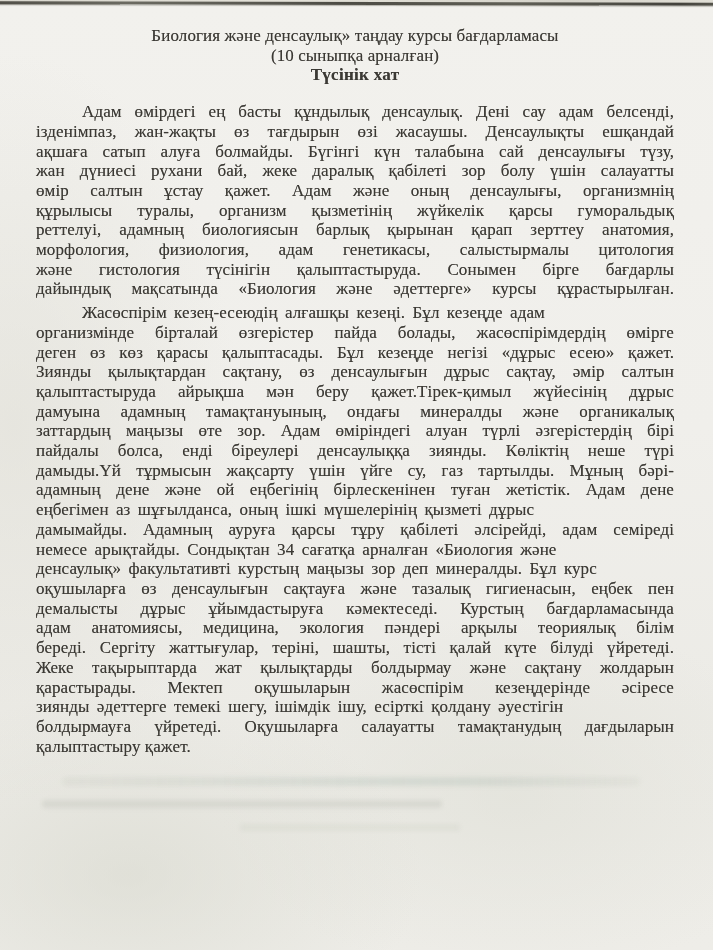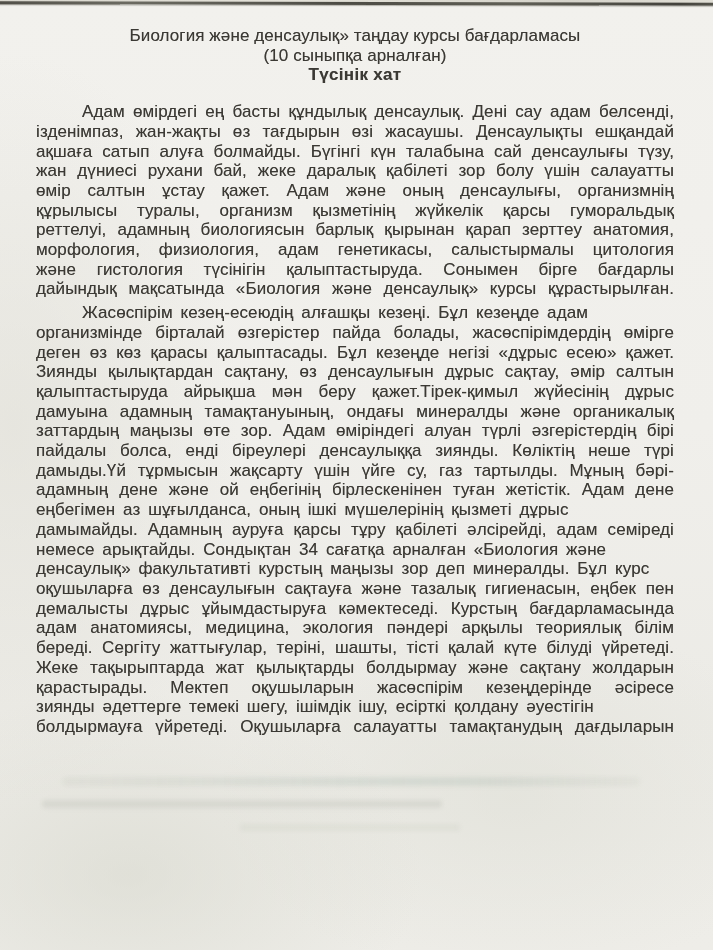--- a/index.html
+++ b/index.html
@@ -5,21 +5,21 @@
   html, body {
     margin: 0;
     padding: 0;
     background: #e9e8e2;
   }
   .scan {
     position: relative;
     width: 713px;
     height: 950px;
     overflow: hidden;
-    font-family: Liberation Sans, sans-serif;
+    font-family: Liberation Serif, serif;
     background:
       radial-gradient(ellipse 420px 260px at 18% 92%, rgba(213,214,203,0.55), rgba(213,214,203,0) 70%),
       radial-gradient(ellipse 420px 260px at 72% 84%, rgba(218,219,209,0.45), rgba(218,219,209,0) 70%),
       radial-gradient(ellipse 300px 500px at 2% 45%, rgba(222,221,212,0.55), rgba(222,221,212,0) 75%),
       linear-gradient(to bottom, #f2f1ed 0%, #f0efeb 45%, #ecebe6 75%, #eeede8 100%);
   }
   .top-strip {
     position: absolute;
     top: 0; left: 0; right: 0;
     height: 3px;
@@ -95,21 +95,21 @@
     <div class="para-1">
       <div class="ln j ind">Адам өмірдегі ең басты құндылық денсаулық. Дені сау адам белсенді,</div>
       <div class="ln j">ізденімпаз, жан-жақты өз тағдырын өзі жасаушы. Денсаулықты ешқандай</div>
       <div class="ln j">ақшаға сатып алуға болмайды. Бүгінгі күн талабына сай денсаулығы түзу,</div>
       <div class="ln j">жан дүниесі рухани бай, жеке даралық қабілеті зор болу үшін салауатты</div>
       <div class="ln j">өмір салтын ұстау қажет. Адам және оның денсаулығы, организмнің</div>
       <div class="ln j">құрылысы туралы, организм қызметінің жүйкелік қарсы гуморальдық</div>
       <div class="ln j">реттелуі, адамның биологиясын барлық қырынан қарап зерттеу анатомия,</div>
       <div class="ln j">морфология, физиология, адам генетикасы, салыстырмалы цитология</div>
       <div class="ln j">және гистология түсінігін қалыптастыруда. Сонымен бірге бағдарлы</div>
-      <div class="ln j">дайындық мақсатында «Биология және денсаулық» курсы құрастырылған.</div>
+      <div class="ln j">дайындық мақсатында «Биология және әдеттерге» курсы құрастырылған.</div>
     </div>
 
     <div class="para-2">
       <div class="ln ind sp">Жасөспірім кезең-есеюдің алғашқы кезеңі. Бұл кезеңде адам</div>
       <div class="ln j">организмінде бірталай өзгерістер пайда болады, жасөспірімдердің өмірге</div>
       <div class="ln j">деген өз көз қарасы қалыптасады. Бұл кезеңде негізі «дұрыс есею» қажет.</div>
       <div class="ln j">Зиянды қылықтардан сақтану, өз денсаулығын дұрыс сақтау, әмір салтын</div>
       <div class="ln j">қалыптастыруда айрықша мән беру қажет.Тірек-қимыл жүйесінің дұрыс</div>
       <div class="ln j">дамуына адамның тамақтануының, ондағы минералды және органикалық</div>
       <div class="ln j">заттардың маңызы өте зор. Адам өміріндегі алуан түрлі әзгерістердің бірі</div>
@@ -121,20 +121,21 @@
       <div class="ln sp">немесе арықтайды. Сондықтан 34 сағатқа арналған «Биология және</div>
       <div class="ln sp">денсаулық» факультативті курстың маңызы зор деп минералды. Бұл курс</div>
       <div class="ln j">оқушыларға өз денсаулығын сақтауға және тазалық гигиенасын, еңбек пен</div>
       <div class="ln j">демалысты дұрыс ұйымдастыруға кәмектеседі. Курстың бағдарламасында</div>
       <div class="ln j">адам анатомиясы, медицина, экология пәндері арқылы теориялық білім</div>
       <div class="ln j">береді. Сергіту жаттығулар, теріні, шашты, тісті қалай күте білуді үйретеді.</div>
       <div class="ln j">Жеке тақырыптарда жат қылықтарды болдырмау және сақтану жолдарын</div>
       <div class="ln j">қарастырады. Мектеп оқушыларын жасөспірім кезеңдерінде әсіресе</div>
       <div class="ln sp">зиянды әдеттерге темекі шегу, ішімдік ішу, есірткі қолдану әуестігін</div>
       <div class="ln j">болдырмауға үйретеді. Оқушыларға салауатты тамақтанудың дағдыларын</div>
+      <div class="ln">қалыптастыру қажет.</div>
     </div>
 
   </div>
 
   <div class="bleed b1"></div>
   <div class="bleed b2"></div>
   <div class="bleed b3"></div>
 
 </div>
 

